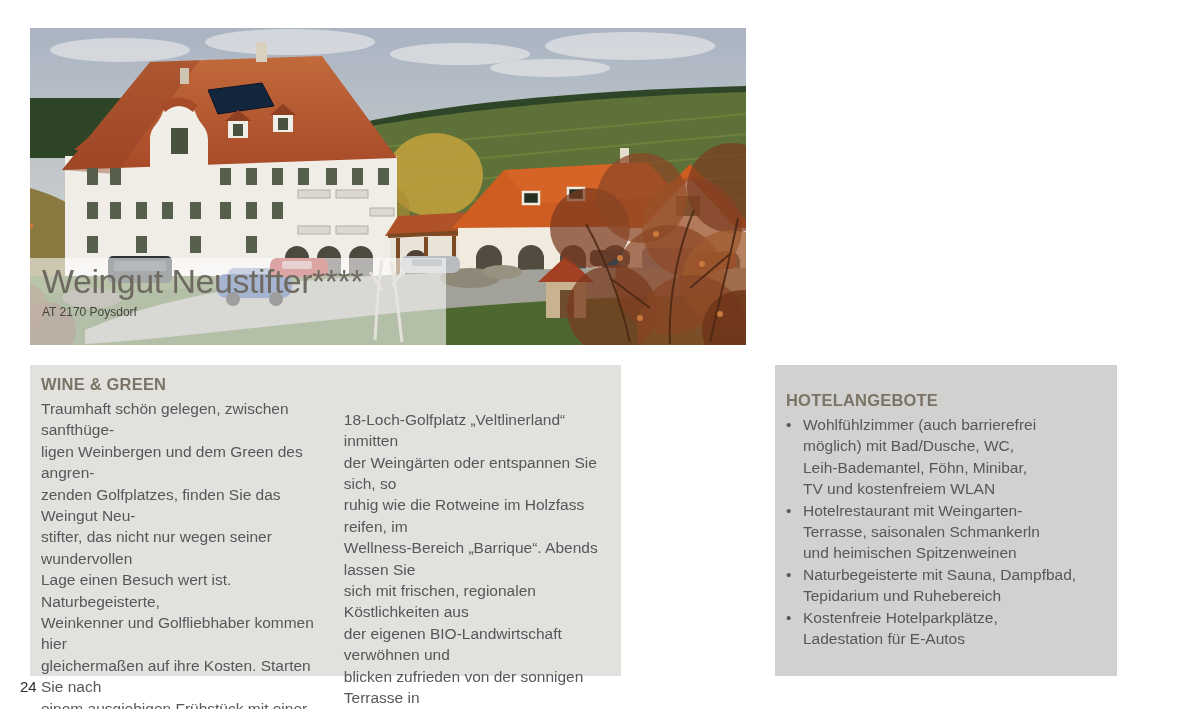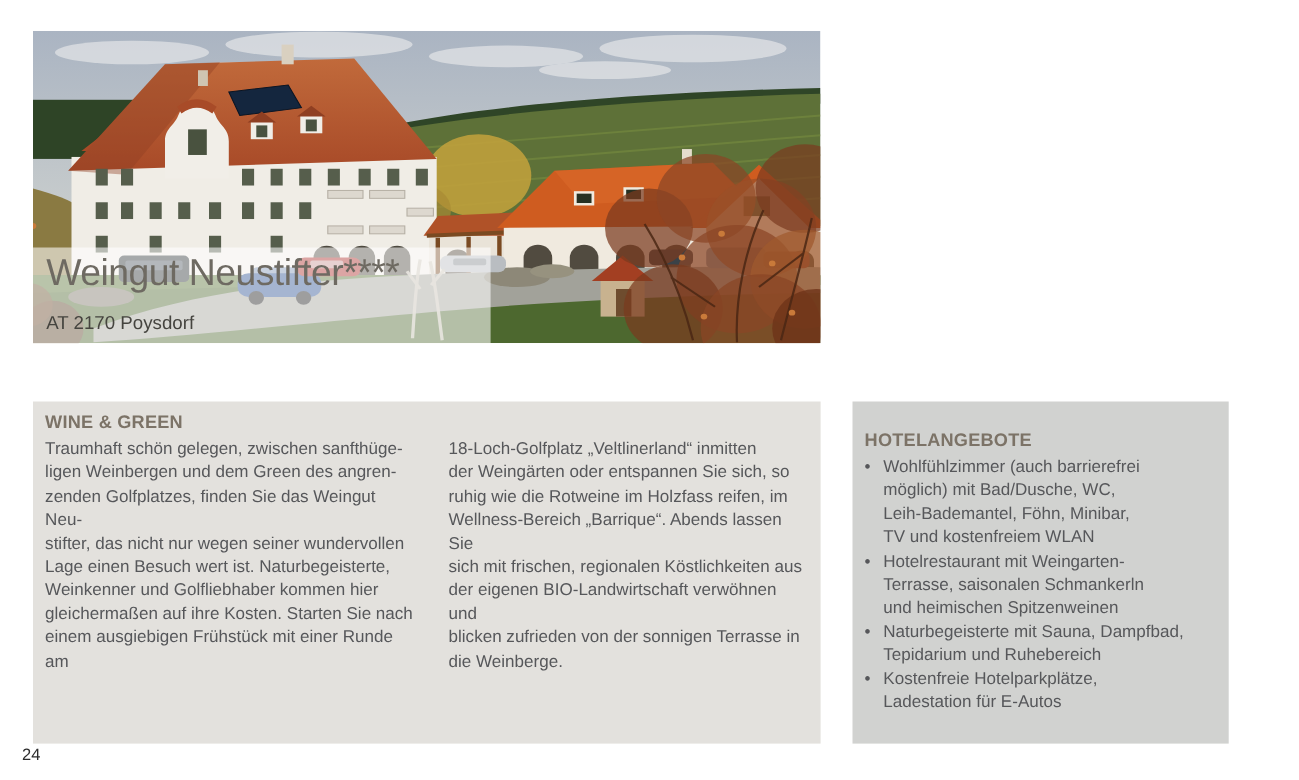--- a/index.html
+++ b/index.html
@@ -3,40 +3,40 @@
 <meta charset="utf-8">
 <style>
   html,body{margin:0;padding:0;}
   body{
     width:1181px;height:709px;position:relative;overflow:hidden;
     background:var(--page_bg,#fff);
     font-family:"Liberation Sans", sans-serif;
   }
   
   .hero{
-    position:absolute;left:30px;top:28px;width:716px;height:284px;overflow:hidden;
+    position:absolute;left:30px;top:28px;width:716px;height:317px;overflow:hidden;
   }
   .hero svg{display:block;width:100%;height:100%;}
   .hero-band{
     position:absolute;left:0;bottom:0;width:416px;height:87px;
     background:var(--overlay_band,rgba(255,255,255,0.58));
     box-sizing:border-box;padding:3px 0 0 12px;
   }
   .hero-title{
     font-size:34px;line-height:40px;color:var(--title,#6e6a62);
     letter-spacing:-0.5px;font-weight:400;white-space:nowrap;
   }
   .hero-subtitle{
-    font-size:17px;line-height:20px;color:var(--subtitle,#45443f);
-    margin-top:16px;
+    font-size:12px;line-height:20px;color:var(--subtitle,#45443f);
+    margin-top:1px;
   }
   
   .panel{position:absolute;top:365px;height:311px;box-sizing:border-box;}
   .panel-left{
-    left:30px;width:716px;background:var(--left_panel_bg,#e3e1dd);
+    left:30px;width:591px;background:var(--left_panel_bg,#e3e1dd);
     padding:10px 16px 0 11px;
   }
   .panel-right{
     left:775px;width:342px;background:var(--right_panel_bg,#d1d2d0);
     padding:26px 10px 0 11px;
   }
   .panel-heading{
     font-size:16.5px;font-weight:bold;color:var(--heading,#7c7367);
     letter-spacing:0.2px;margin:0 0 4px 0;
   }

